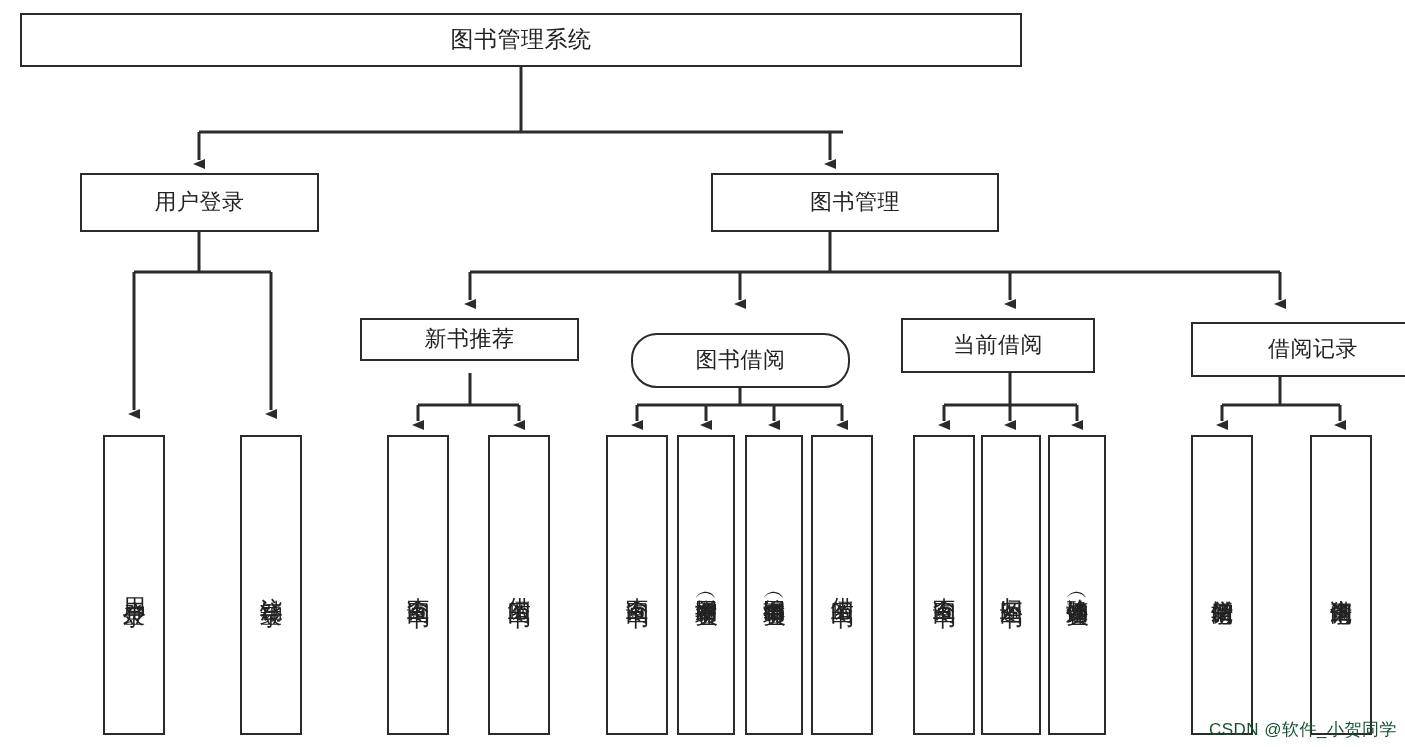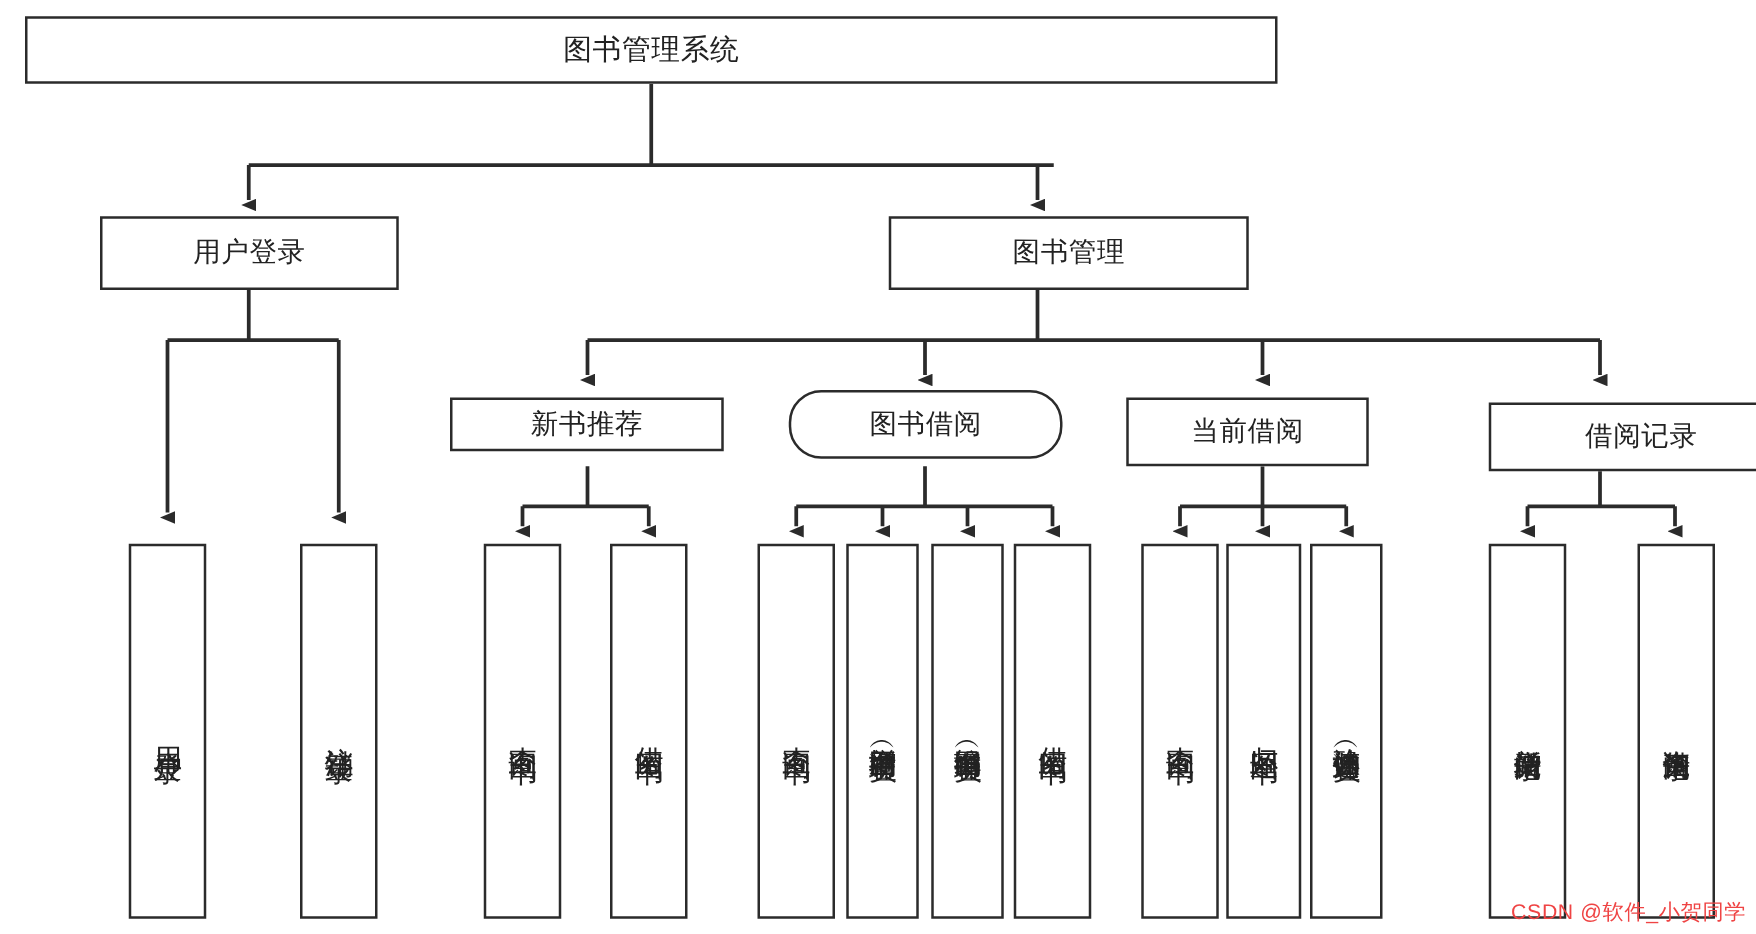--- a/index.html
+++ b/index.html
@@ -67,21 +67,21 @@
   .node.v .label.tight {
     letter-spacing: 1px;
     line-height: 1.2;
     font-size: 22px;
   }
   #watermark {
     position: absolute;
     right: 8px;
     bottom: 6px;
     font-size: 17px;
-    color: #ef4444;
+    color: #14532d;
     letter-spacing: 0.5px;
     z-index: 3;
     white-space: nowrap;
   }
 </style>
 </head>
 <body>
 
 <div id="diagram">
 
@@ -142,21 +142,21 @@
   <div class="node h" style="left:80px; top:173px; width:239px; height:59px;">
     <span class="label">用户登录</span>
   </div>
   <div class="node h" style="left:711px; top:173px; width:288px; height:59px;">
     <span class="label">图书管理</span>
   </div>
 
   <div class="node h" style="left:360px; top:318px; width:219px; height:43px;">
     <span class="label">新书推荐</span>
   </div>
-  <div class="node h" style="left:631px; top:312px; width:219px; height:55px;border-radius:26px;">
+  <div class="node h" style="left:631px; top:333px; width:219px; height:55px;border-radius:26px;">
     <span class="label">图书借阅</span>
   </div>
   <div class="node h" style="left:901px; top:318px; width:194px; height:55px;">
     <span class="label">当前借阅</span>
   </div>
   <div class="node h" style="left:1171px; top:322px; width:244px; height:55px;margin-left:20px;">
     <span class="label">借阅记录</span>
   </div>
 
   <div class="node v" style="left:103px; top:435px; width:62px; height:300px;">

